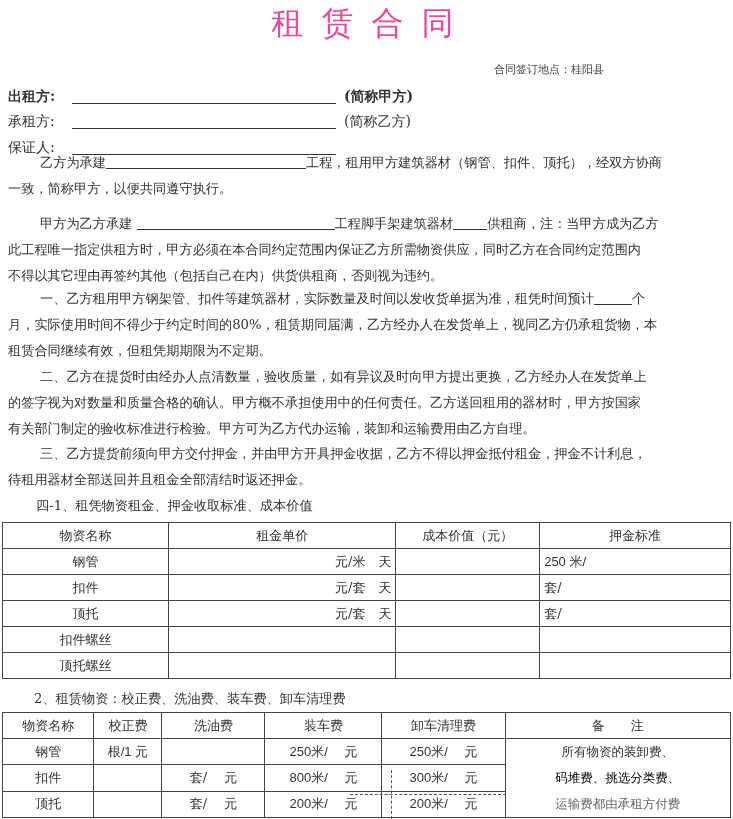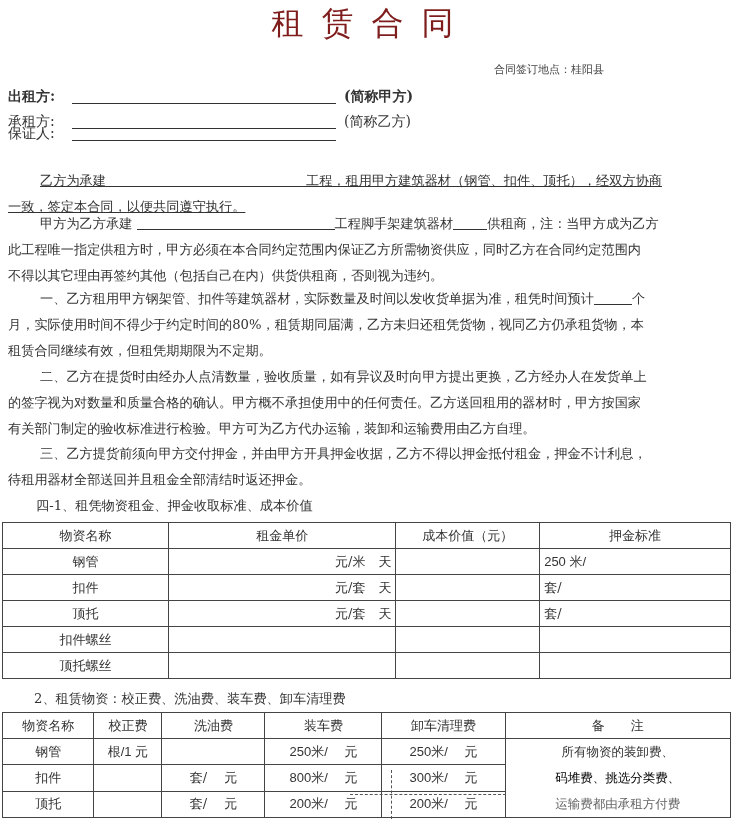--- a/index.html
+++ b/index.html
@@ -4,21 +4,21 @@
   <style>
     html, body { margin: 0; padding: 0; background: #ffffff; }
     body {
       width: 733px; height: 819px; overflow: hidden; position: relative;
       font-family: "DejaVu Serif", "Liberation Serif", serif;
       color: #2a2a2a;
     }
     .title {
       position: absolute; left: 0; top: 2px; width: 725px; text-align: center;
       font-family: "DejaVu Sans", "Liberation Sans", sans-serif;
-      font-size: 32px; letter-spacing: 18px; color: #7f1d1d; font-weight: normal;
+      font-size: 32px; letter-spacing: 18px; color: #ec4899; font-weight: normal;
       padding-left: 18px; box-sizing: border-box;
     }
     .sign-place {
       position: absolute; left: 494px; top: 62px; font-size: 11px; color: #444;
     }
     .party-row { position: absolute; left: 8px; font-size: 14px; color: #333; }
     .party-row .lbl { display: inline-block; width: 62px; }
     .party-row .line {
       position: absolute; left: 64px; top: 15px; width: 264px; height: 0;
       border-bottom: 1.5px solid #333;
@@ -57,45 +57,45 @@
 <div class="party-row" style="top:88px;font-weight:bold;">
   <span class="lbl">出租方:</span>
   <span class="line"></span>
   <span class="note">(简称甲方)</span>
 </div>
 <div class="party-row" style="top:113px;">
   <span class="lbl">承租方:</span>
   <span class="line"></span>
   <span class="note">(简称乙方)</span>
 </div>
-<div class="party-row" style="top:125px;">
+<div class="party-row" style="top:139px;">
   <span class="lbl">保证人:</span>
   <span class="line"></span>
 </div>
 
-<div class="para" style="top:168px;text-decoration:underline;">
+<div class="para" style="top:150px;">
   <div style="padding-left:32px;">
     <span>乙方为承建</span><span class="ul" style="width:200px;"></span><span>工程，租用甲方建筑器材（钢管、扣件、顶托），经双方协商</span>
   </div>
-  <div>一致，签定本合同，以便共同遵守执行。</div>
+  <div>一致，简称甲方，以便共同遵守执行。</div>
 </div>
 
 <div class="para" style="top:211px;">
   <div style="padding-left:32px;">
     <span>甲方为乙方承建 </span><span class="ul" style="width:198px;"></span><span>工程脚手架建筑器材</span><span class="ul" style="width:34px;"></span><span>供租商，注：当甲方成为乙方</span>
   </div>
   <div>此工程唯一指定供租方时，甲方必须在本合同约定范围内保证乙方所需物资供应，同时乙方在合同约定范围内</div>
   <div>不得以其它理由再签约其他（包括自己在内）供货供租商，否则视为违约。</div>
 </div>
 
 <div class="para" style="top:286px;">
   <div style="padding-left:32px;">
     <span>一、乙方租用甲方钢架管、扣件等建筑器材，实际数量及时间以发收货单据为准，租凭时间预计</span><span class="ul" style="width:38px;"></span><span>个</span>
   </div>
-  <div>月，实际使用时间不得少于约定时间的80%，租赁期同届满，乙方未归还租凭货物，视同乙方仍承租货物，本</div>
+  <div>月，实际使用时间不得少于约定时间的80%，租赁期同届满，乙方经办人在发货单上，视同乙方仍承租货物，本</div>
   <div>租赁合同继续有效，但租凭期期限为不定期。</div>
 </div>
 
 <div class="para" style="top:364px;">
   <div style="padding-left:32px;">二、乙方在提货时由经办人点清数量，验收质量，如有异议及时向甲方提出更换，乙方经办人在发货单上</div>
   <div>的签字视为对数量和质量合格的确认。甲方概不承担使用中的任何责任。乙方送回租用的器材时，甲方按国家</div>
   <div>有关部门制定的验收标准进行检验。甲方可为乙方代办运输，装卸和运输费用由乙方自理。</div>
 </div>
 
 <div class="para" style="top:441px;">

